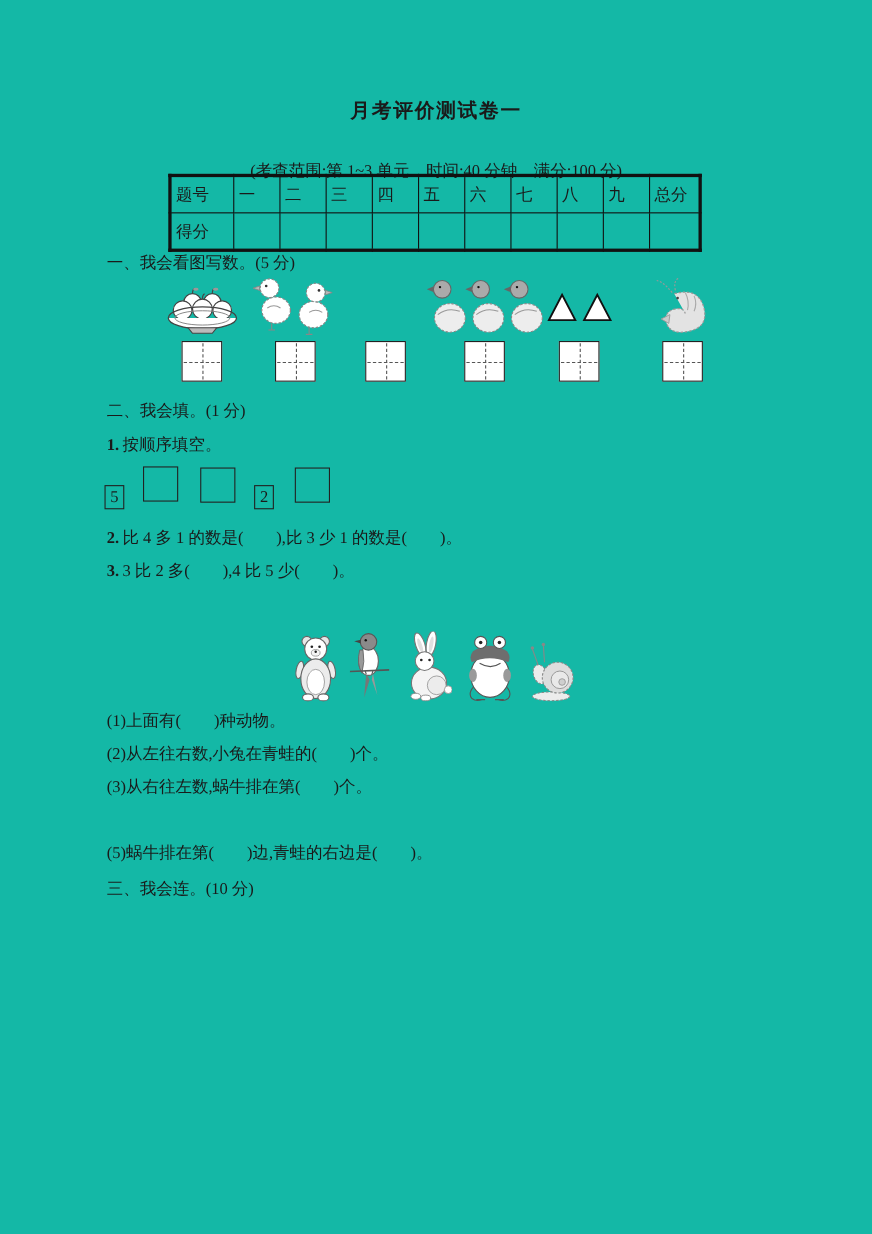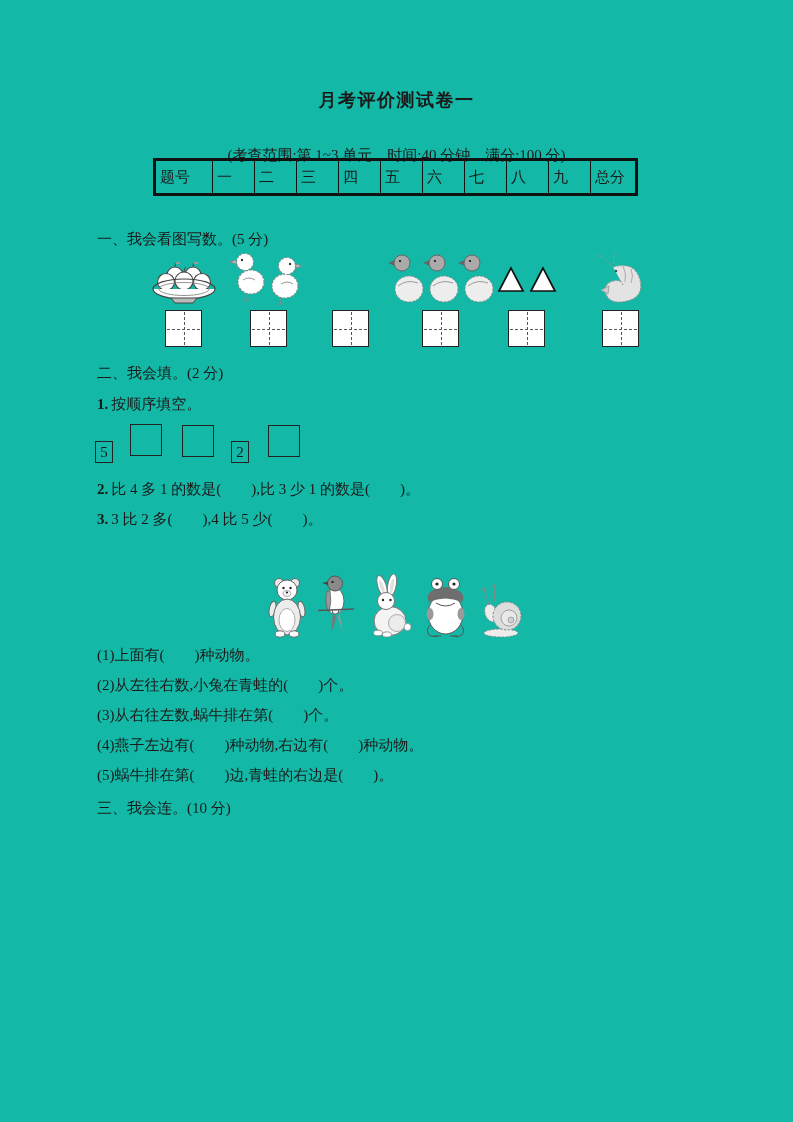--- a/index.html
+++ b/index.html
@@ -58,20 +58,33 @@
       <td>二</td>
       <td>三</td>
       <td>四</td>
       <td>五</td>
       <td>六</td>
       <td>七</td>
       <td>八</td>
       <td>九</td>
       <td>总分</td>
     </tr>
+    <tr>
+      <td>得分</td>
+      <td></td>
+          <td></td>
+      <td></td>
+          <td></td>
+      <td></td>
+          <td></td>
+      <td></td>
+          <td></td>
+      <td></td>
+          <td></td>
+    </tr>
   </tbody>
     </table>
 
   <div class="line" style="top:230px">一、我会看图写数。(5 分)</div>
 
   <div class="imgslot" style="left:129px">
   <svg width="74" height="52" viewBox="0 0 74 52">
     <g stroke="#444" fill="#fff" stroke-width="1.1">
       <circle cx="28" cy="19" r="8"></circle>
           <circle cx="46" cy="19" r="8"></circle>
@@ -151,21 +164,21 @@
   </svg>
 </div>
 
   <div class="tian" style="left:165px"></div>
   <div class="tian" style="left:250px"></div>
   <div class="tian" style="left:332px"></div>
   <div class="tian" style="left:422px"></div>
   <div class="tian" style="left:508px"></div>
   <div class="tian" style="left:602px"></div>
 
-  <div class="line" style="top:364px">二、我会填。(2 分)</div>
+  <div class="line" style="top:364px">二、我会填。(1 分)</div>
 
   <div class="line" style="top:395px">
     <span class="qnum">1.</span><span>按顺序填空。</span>
   </div>
 
   <div class="seq-small" style="left:95px;top:441px">5</div>
   <div class="seq-big" style="left:130px;top:424px"></div>
   <div class="seq-big" style="left:182px;top:425px"></div>
   <div class="seq-small" style="left:231px;top:441px">2</div>
   <div class="seq-big" style="left:268px;top:425px"></div>
@@ -267,22 +280,19 @@
 
   <div class="line" style="top:646px">
     <span>(1)</span><span>上面有(　　)种动物。</span>
   </div>
   <div class="line" style="top:676px">
     <span>(2)</span><span>从左往右数,小兔在青蛙的(　　)个。</span>
   </div>
   <div class="line" style="top:706px">
     <span>(3)</span><span>从右往左数,蜗牛排在第(　　)个。</span>
   </div>
-  <div class="line" style="top:736px">
-    <span>(4)</span><span>燕子左边有(　　)种动物,右边有(　　)种动物。</span>
-  </div>
   <div class="line" style="top:766px">
     <span>(5)</span><span>蜗牛排在第(　　)边,青蛙的右边是(　　)。</span>
   </div>
 
   <div class="line" style="top:799px">三、我会连。(10 分)</div>
 
 </div>
 
 </body></html>

